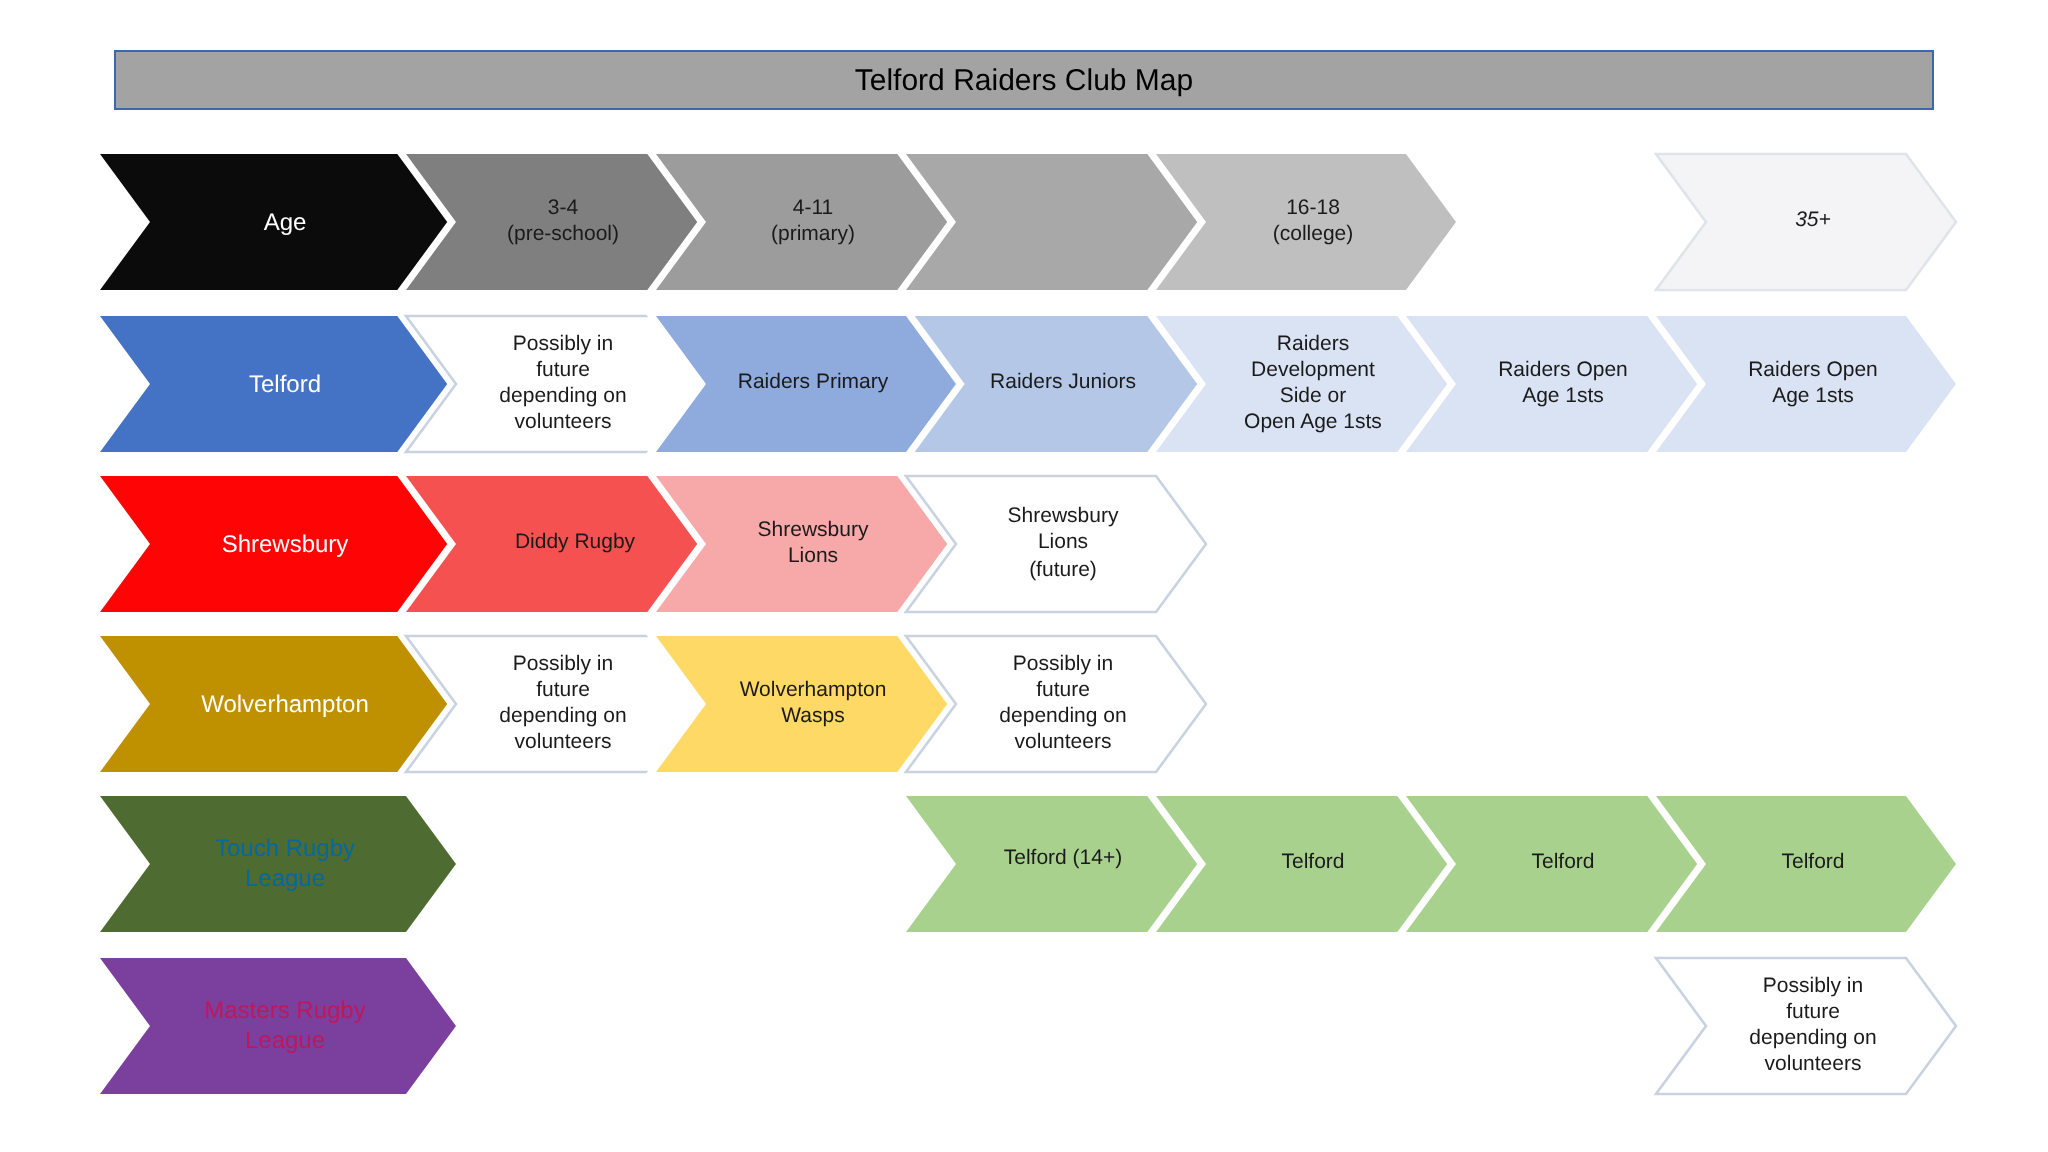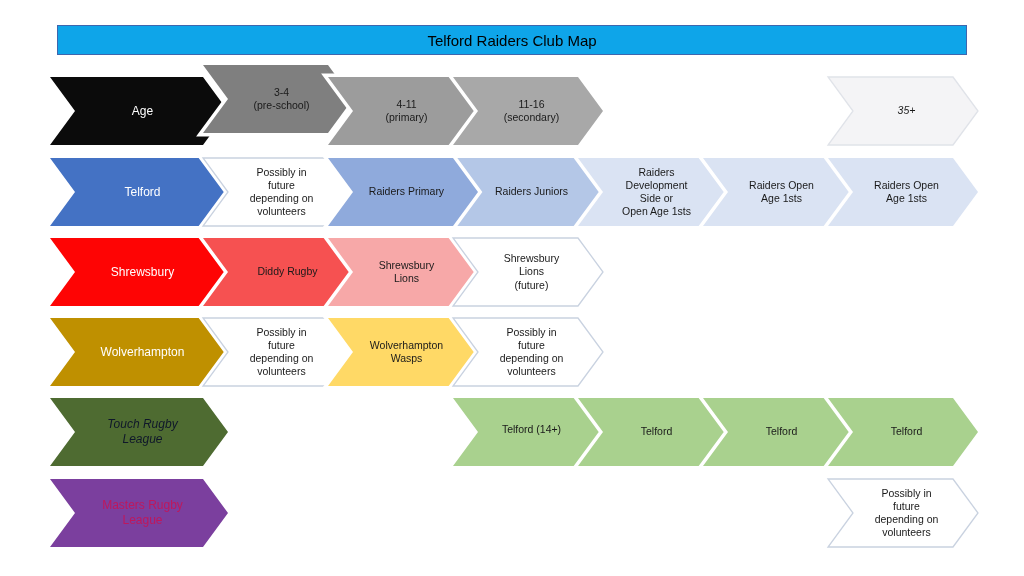--- a/index.html
+++ b/index.html
@@ -21,52 +21,58 @@
     display:flex;align-items:center;justify-content:center;
     text-align:center;white-space:pre-line;line-height:1.25;
   }
   .label-txt{font-size:12px;}
   .cell-txt{font-size:10.5px;}
 </style>
 </head>
 <body>
 
 <div id="canvas">
-  <div class="title-bar" style="background: #0ea5e9; border: 1px solid rgb(62, 102, 174); color: rgb(0, 0, 0);">Telford Raiders Club Map</div>
+  <div class="title-bar" style="background: #a3a3a3; border: 1px solid rgb(62, 102, 174); color: rgb(0, 0, 0);">Telford Raiders Club Map</div>
 
 <div class="arrow" style="left: 50px; top: 77px; width: 178px; height: 68px;">
       <svg width="188" height="78" viewBox="-5 -5 188 78">
         <polygon points="0,0 153,0 178,34 153,68 0,68 25,34" fill="#0B0B0B" stroke="#ffffff" stroke-width="7"></polygon>
         <polygon points="0,0 153,0 178,34 153,68 0,68 25,34" fill="#0B0B0B"></polygon>
       </svg>
       <div class="txt label-txt" style="left: 21px; right: 14px; color: rgb(255, 255, 255); text-align: right;">Age</div>
     </div>
-    <div class="arrow" style="left: 203px; top: 65px; width: 150px; height: 68px;">
+    <div class="arrow" style="left: 203px; top: 77px; width: 150px; height: 68px;">
       <svg width="160" height="78" viewBox="-5 -5 160 78">
         <polygon points="0,0 125,0 150,34 125,68 0,68 25,34" fill="#7F7F7F" stroke="#ffffff" stroke-width="7"></polygon>
         <polygon points="0,0 125,0 150,34 125,68 0,68 25,34" fill="#7F7F7F"></polygon>
       </svg>
       <div class="txt cell-txt" style="left: 21px; right: 14px; color: rgb(26, 26, 26);">3-4
 (pre-school)</div>
     </div>
     <div class="arrow" style="left: 328px; top: 77px; width: 150px; height: 68px;">
       <svg width="160" height="78" viewBox="-5 -5 160 78">
         <polygon points="0,0 125,0 150,34 125,68 0,68 25,34" fill="#9C9C9C" stroke="#ffffff" stroke-width="7"></polygon>
         <polygon points="0,0 125,0 150,34 125,68 0,68 25,34" fill="#9C9C9C"></polygon>
       </svg>
       <div class="txt cell-txt" style="left: 21px; right: 14px; color: rgb(26, 26, 26);">4-11
 (primary)</div>
     </div>
     <div class="arrow" style="left: 453px; top: 77px; width: 150px; height: 68px;">
       <svg width="160" height="78" viewBox="-5 -5 160 78">
         <polygon points="0,0 125,0 150,34 125,68 0,68 25,34" fill="#A8A8A8" stroke="#ffffff" stroke-width="7"></polygon>
         <polygon points="0,0 125,0 150,34 125,68 0,68 25,34" fill="#A8A8A8"></polygon>
       </svg>
-      <div class="txt cell-txt" style="left: 21px; right: 14px; color: rgb(26, 26, 26);">11-16
-(secondary)</div>
+    </div>
+    <div class="arrow" style="left: 578px; top: 77px; width: 150px; height: 68px;">
+      <svg width="160" height="78" viewBox="-5 -5 160 78">
+        <polygon points="0,0 125,0 150,34 125,68 0,68 25,34" fill="#BFBFBF" stroke="#ffffff" stroke-width="7"></polygon>
+        <polygon points="0,0 125,0 150,34 125,68 0,68 25,34" fill="#BFBFBF"></polygon>
+      </svg>
+      <div class="txt cell-txt" style="left: 21px; right: 14px; color: rgb(26, 26, 26);">16-18
+(college)</div>
     </div>
     <div class="arrow" style="left: 828px; top: 77px; width: 150px; height: 68px;">
       <svg width="160" height="78" viewBox="-5 -5 160 78">
         <polygon points="0,0 125,0 150,34 125,68 0,68 25,34" fill="#F4F4F6" stroke="#ffffff" stroke-width="7"></polygon>
         <polygon points="0,0 125,0 150,34 125,68 0,68 25,34" fill="#F4F4F6" stroke="#E0E3E9" stroke-width="1.3"></polygon>
       </svg>
       <div class="txt cell-txt" style="left: 21px; right: 14px; color: rgb(26, 26, 26); font-style: italic;">35+</div>
     </div>
     <div class="arrow" style="left: 50px; top: 158px; width: 178px; height: 68px;">
       <svg width="188" height="78" viewBox="-5 -5 188 78">
@@ -189,21 +195,21 @@
       <div class="txt cell-txt" style="left: 21px; right: 14px; color: rgb(26, 26, 26);">Possibly in
 future
 depending on
 volunteers</div>
     </div>
     <div class="arrow" style="left: 50px; top: 398px; width: 178px; height: 68px;">
       <svg width="188" height="78" viewBox="-5 -5 188 78">
         <polygon points="0,0 153,0 178,34 153,68 0,68 25,34" fill="#4E6B31" stroke="#ffffff" stroke-width="7"></polygon>
         <polygon points="0,0 153,0 178,34 153,68 0,68 25,34" fill="#4E6B31"></polygon>
       </svg>
-      <div class="txt label-txt" style="left: 21px; right: 14px; color: #0f172a; font-style: italic;">Touch Rugby
+      <div class="txt label-txt" style="left: 21px; right: 14px; color: #0369a1;">Touch Rugby
 League</div>
     </div>
     <div class="arrow" style="left: 453px; top: 398px; width: 150px; height: 64px;">
       <svg width="160" height="78" viewBox="-5 -5 160 78">
         <polygon points="0,0 125,0 150,34 125,68 0,68 25,34" fill="#A9D18E" stroke="#ffffff" stroke-width="7"></polygon>
         <polygon points="0,0 125,0 150,34 125,68 0,68 25,34" fill="#A9D18E"></polygon>
       </svg>
       <div class="txt cell-txt" style="left: 21px; right: 14px; color: rgb(26, 26, 26);">Telford (14+)</div>
     </div>
     <div class="arrow" style="left: 578px; top: 398px; width: 150px; height: 68px;">

